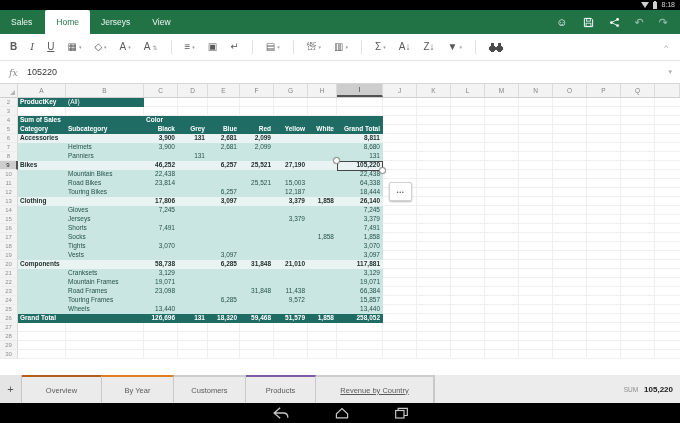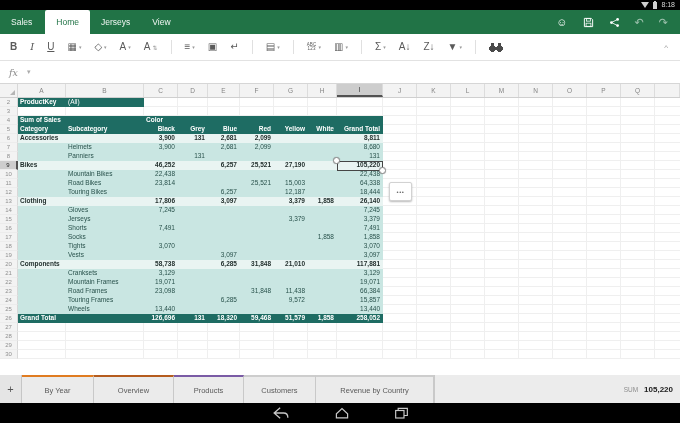--- a/index.html
+++ b/index.html
@@ -212,20 +212,21 @@
         <div class="tb-sep"></div>
         <div class="tb-item">
           <span class="shape-binoculars"></span>
         </div>
       </div>
     <span class="tb-collapse">^</span>
   </div>
 
   <div class="formula-bar">
     <span class="fx">fx</span>
+    <span class="formula-value">105220</span>
     <span class="formula-caret">▾</span>
   </div>
 
   <div class="col-headers" id="col-headers">
     <div class="corner"></div>
   <div class="colhdr-cell" style="width: 48px;">A</div>
       <div class="colhdr-cell" style="width: 78px;">B</div>
       <div class="colhdr-cell" style="width: 34px;">C</div>
       <div class="colhdr-cell" style="width: 30px;">D</div>
       <div class="colhdr-cell" style="width: 32px;">E</div>
@@ -858,25 +859,25 @@
       </div>
     <div class="sel-box"></div>
     <div class="sel-handle tl"></div>
     <div class="sel-handle br"></div>
     <div class="ctx-btn">•••</div>
   </div>
 
   <div class="sheet-bar">
     <div class="add-tab">+</div>
     <div id="sheet-tabs" style="display:flex;align-items:stretch;">
+        <div class="sheet-tab" style="width: 80px; border-top-color: rgb(181, 92, 30);">Overview</div>
         <div class="sheet-tab" style="width: 72px; border-top-color: rgb(224, 124, 33);">By Year</div>
-        <div class="sheet-tab" style="width: 80px; border-top-color: rgb(181, 92, 30);">Overview</div>
+        <div class="sheet-tab" style="width: 72px; border-top-color: rgb(205, 205, 205);">Customers</div>
         <div class="sheet-tab" style="width: 70px; border-top-color: rgb(122, 91, 165);">Products</div>
-        <div class="sheet-tab" style="width: 72px; border-top-color: rgb(205, 205, 205);">Customers</div>
-        <div class="sheet-tab" style="width: 118px; border-top-color: rgb(205, 205, 205);">Revenue by Country</div>
+        <div class="sheet-tab" style="width: 118px; border-top-color: rgb(205, 205, 205); text-decoration: underline;">Revenue by Country</div>
       </div>
     <div class="sheet-filler">
       <span class="sum-label">SUM</span>
       <span class="sum-value">105,220</span>
     </div>
   </div>
 
   <div class="nav-bar">
     <span class="nav-icon">
       <svg width="18" height="12" viewBox="0 0 20 14">

